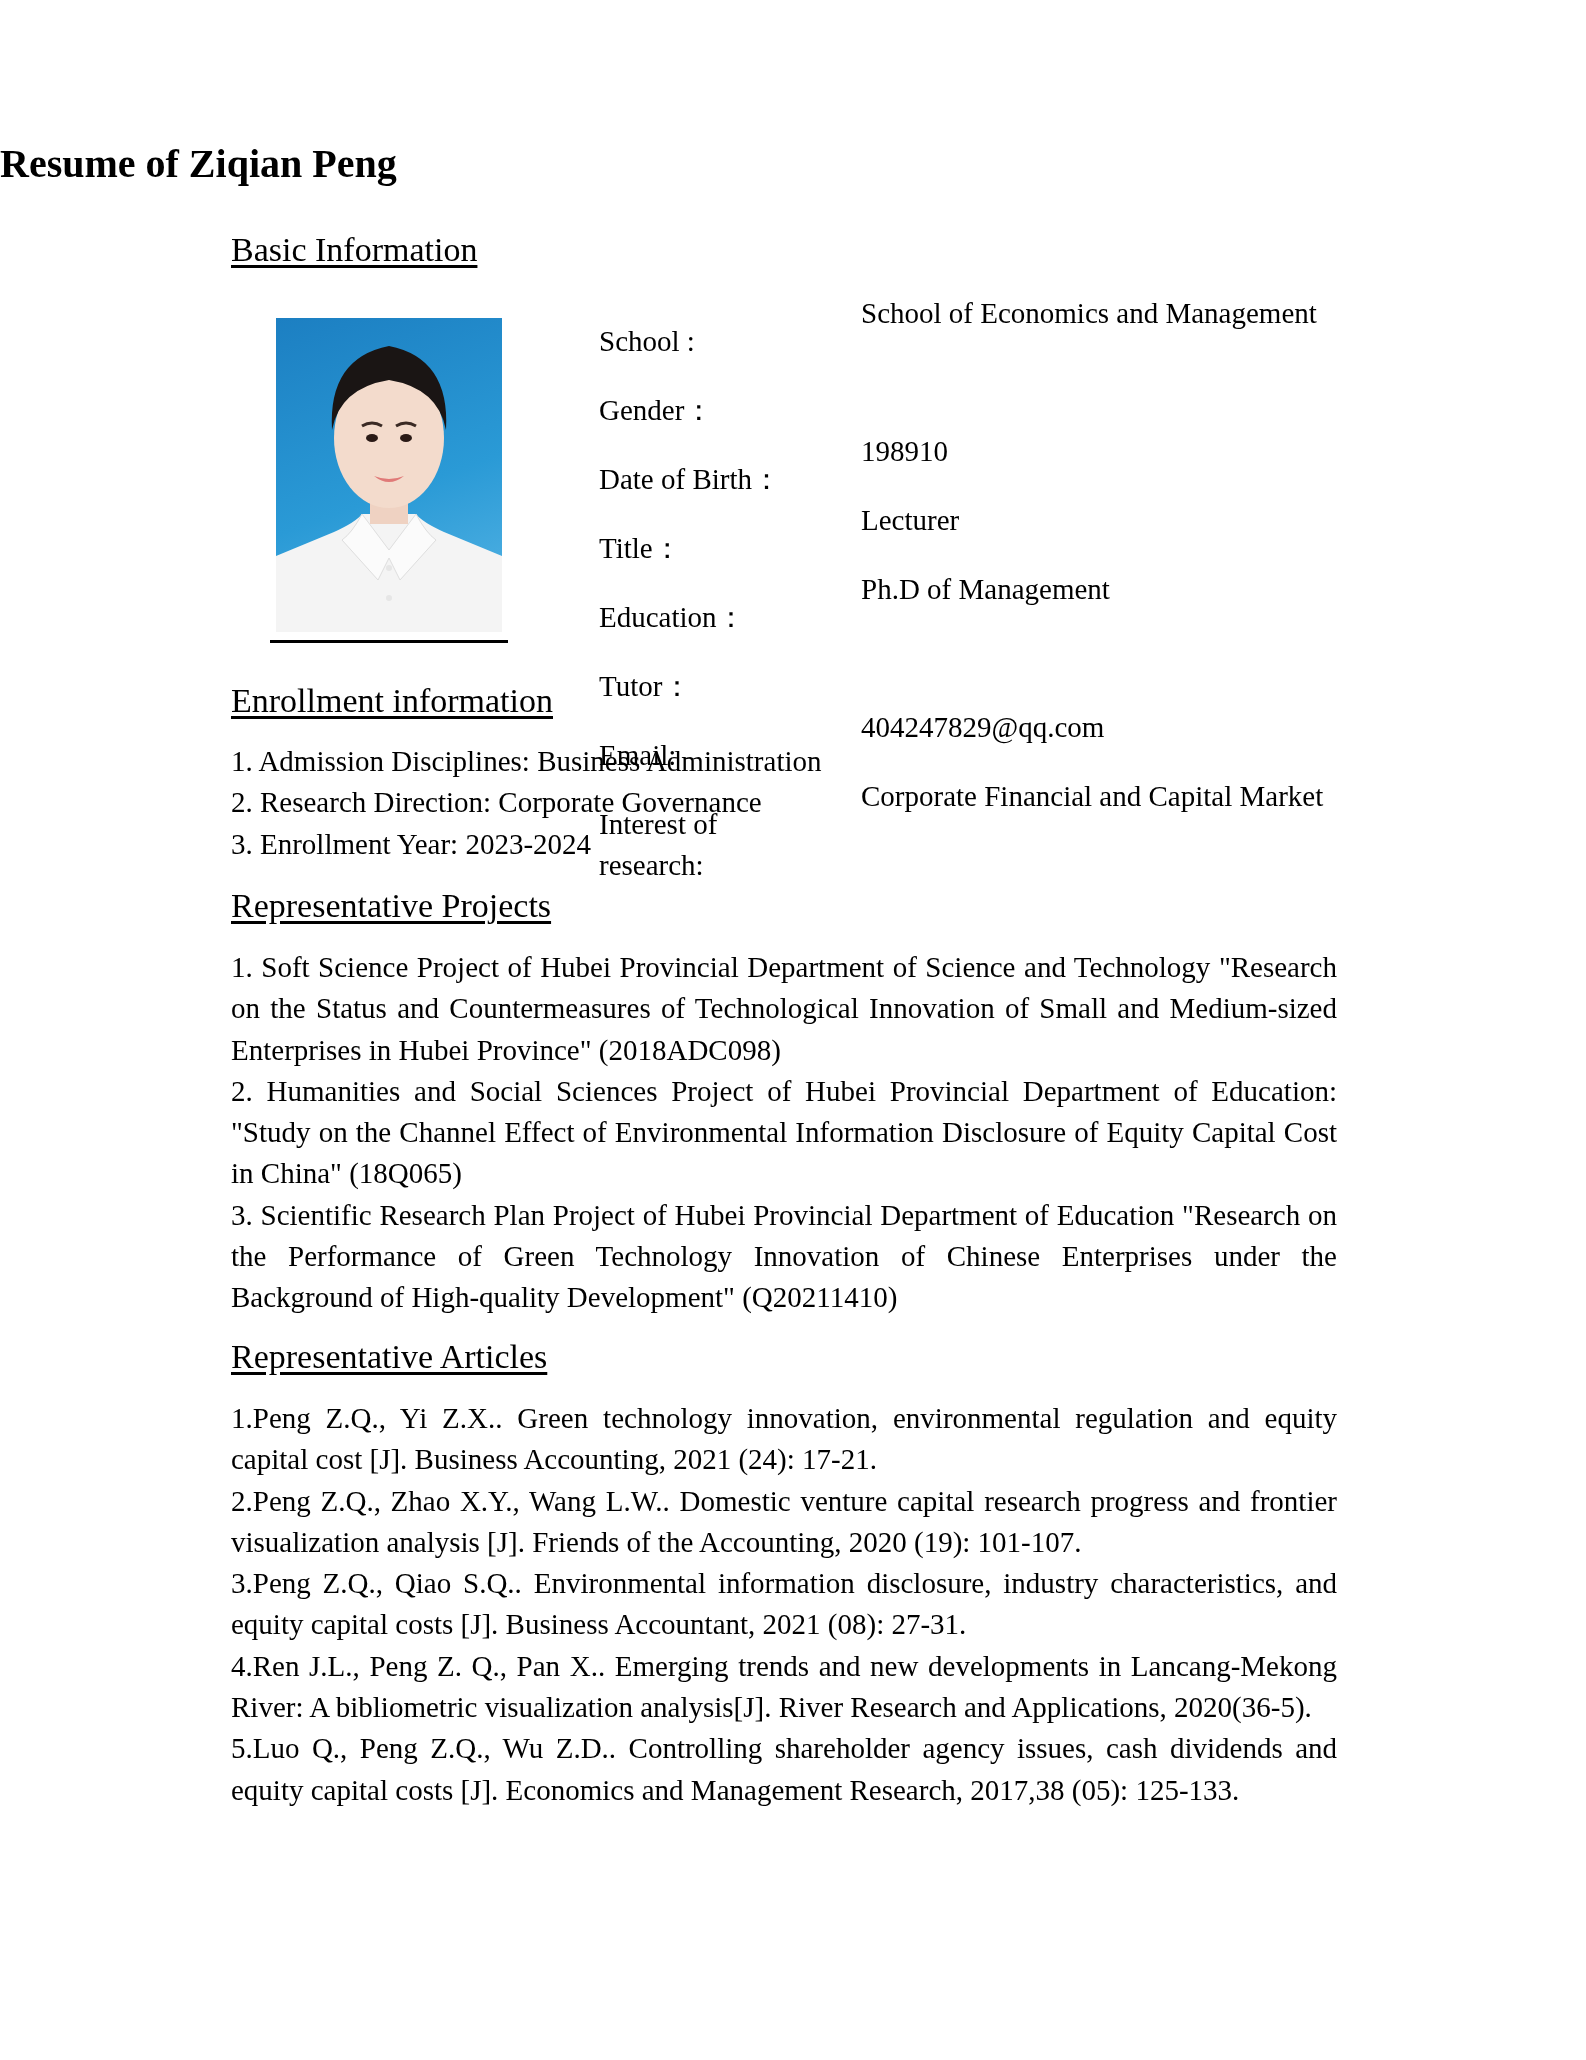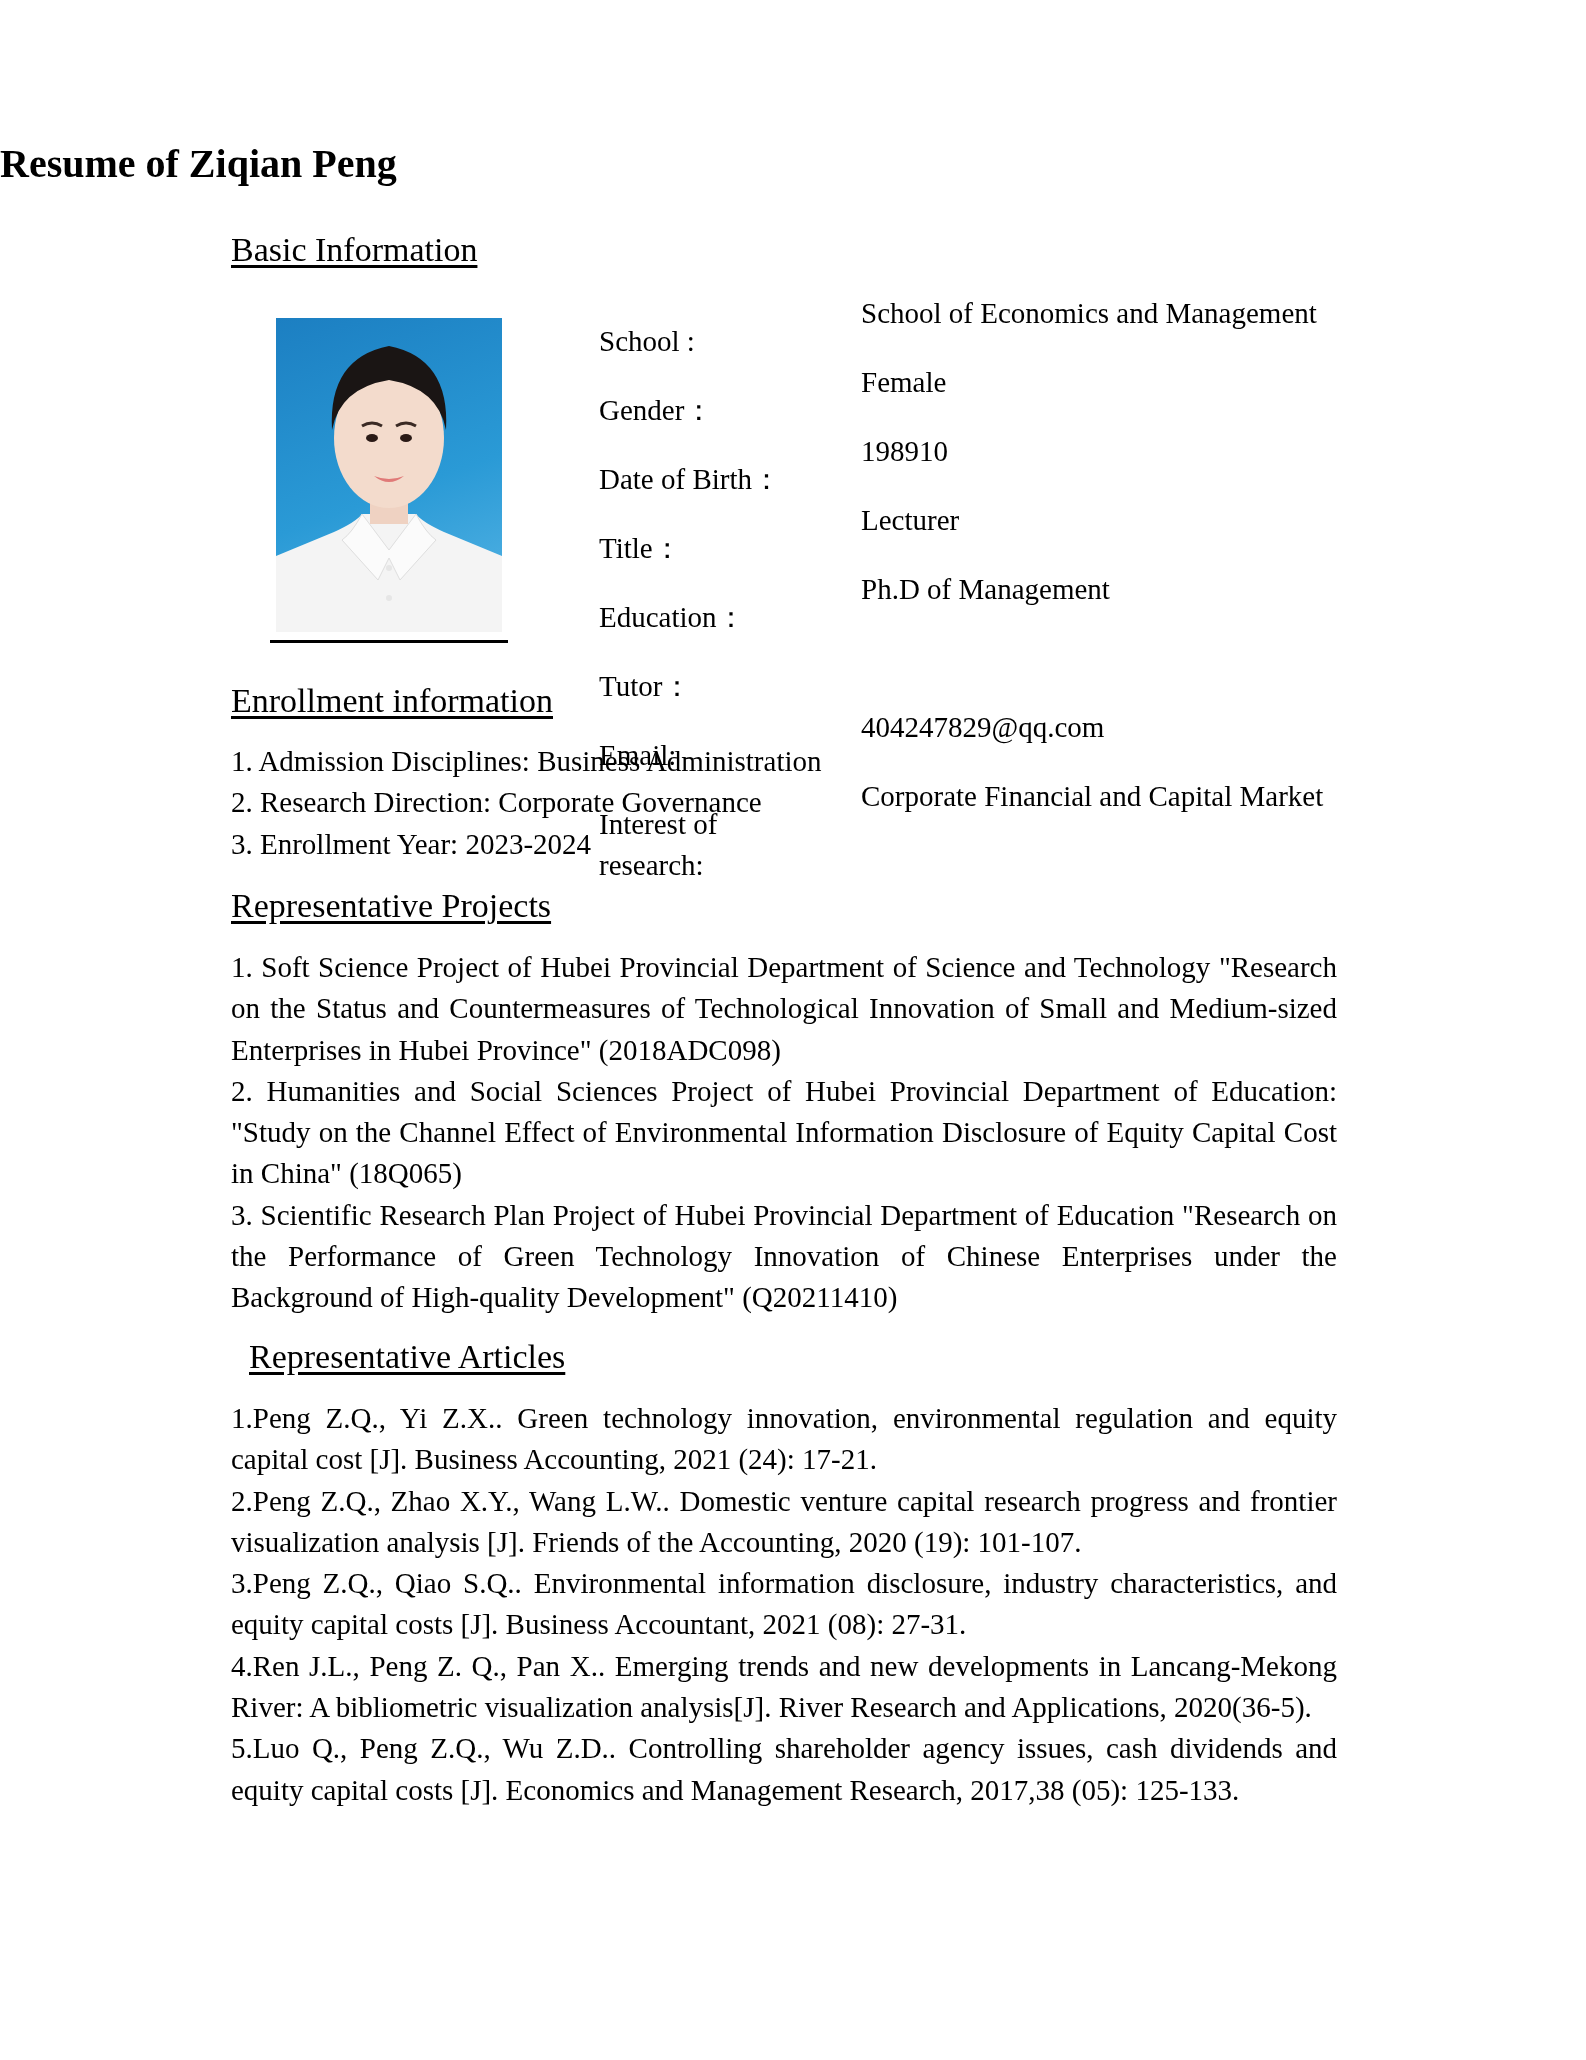--- a/index.html
+++ b/index.html
@@ -53,21 +53,20 @@
 </div>
 <div class="photo-line"></div>
 
 <div class="info-table">
   <div class="info-row">
     <span class="info-label">School :</span>
     <span class="info-value">School of Economics and Management</span>
   </div>
   <div class="info-row">
     <span class="info-label">Gender：</span>
-    <span class="info-value">Female</span>
   </div>
   <div class="info-row">
     <span class="info-label">Date of Birth：</span>
     <span class="info-value">198910</span>
   </div>
   <div class="info-row">
     <span class="info-label">Title：</span>
     <span class="info-value">Lecturer</span>
   </div>
   <div class="info-row">
@@ -94,20 +93,20 @@
   <p>3. Enrollment Year: 2023-2024</p>
 </div>
 
 <div class="section-heading" style="top:886px;">Representative Projects</div>
 <div class="list" style="top:947px;">
   <p>1. Soft Science Project of Hubei Provincial Department of Science and Technology "Research on the Status and Countermeasures of Technological Innovation of Small and Medium-sized Enterprises in Hubei Province" (2018ADC098)</p>
   <p>2. Humanities and Social Sciences Project of Hubei Provincial Department of Education: "Study on the Channel Effect of Environmental Information Disclosure of Equity Capital Cost in China" (18Q065)</p>
   <p>3. Scientific Research Plan Project of Hubei Provincial Department of Education "Research on the Performance of Green Technology Innovation of Chinese Enterprises under the Background of High-quality Development" (Q20211410)</p>
 </div>
 
-<div class="section-heading" style="top:1337px;margin-left:18px;">Representative Articles</div>
+<div class="section-heading" style="top:1337px;">Representative Articles</div>
 <div class="list" style="top:1398px;">
   <p>1.Peng Z.Q., Yi Z.X.. Green technology innovation, environmental regulation and equity capital cost [J]. Business Accounting, 2021 (24): 17-21.</p>
   <p>2.Peng Z.Q., Zhao X.Y., Wang L.W.. Domestic venture capital research progress and frontier visualization analysis [J]. Friends of the Accounting, 2020 (19): 101-107.</p>
   <p>3.Peng Z.Q., Qiao S.Q.. Environmental information disclosure, industry characteristics, and equity capital costs [J]. Business Accountant, 2021 (08): 27-31.</p>
   <p>4.Ren J.L., Peng Z. Q., Pan X.. Emerging trends and new developments in Lancang-Mekong River: A bibliometric visualization analysis[J]. River Research and Applications, 2020(36-5).</p>
   <p>5.Luo Q., Peng Z.Q., Wu Z.D.. Controlling shareholder agency issues, cash dividends and equity capital costs [J]. Economics and Management Research, 2017,38 (05): 125-133.</p>
 </div>
 
 </body></html>

